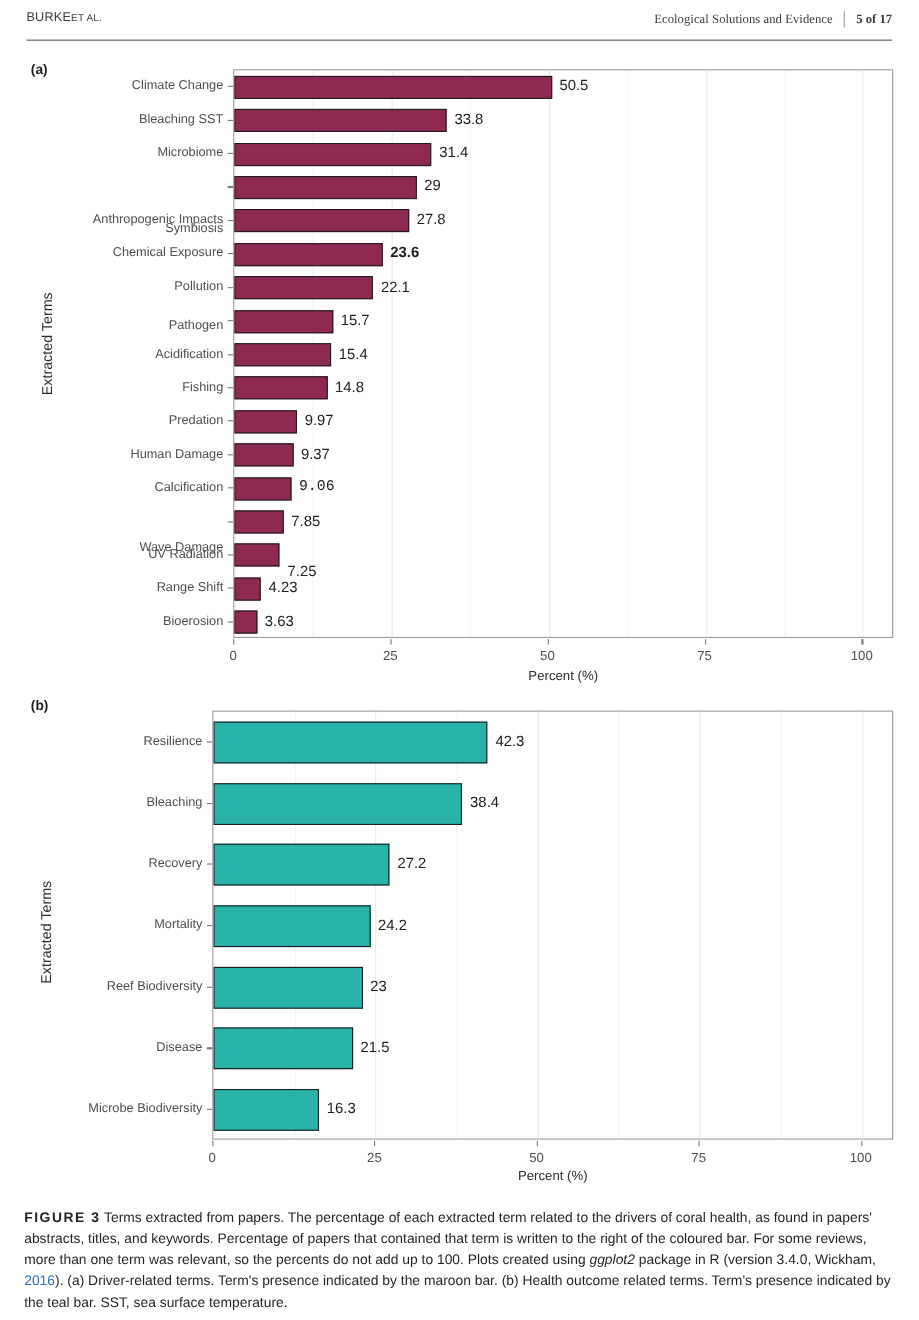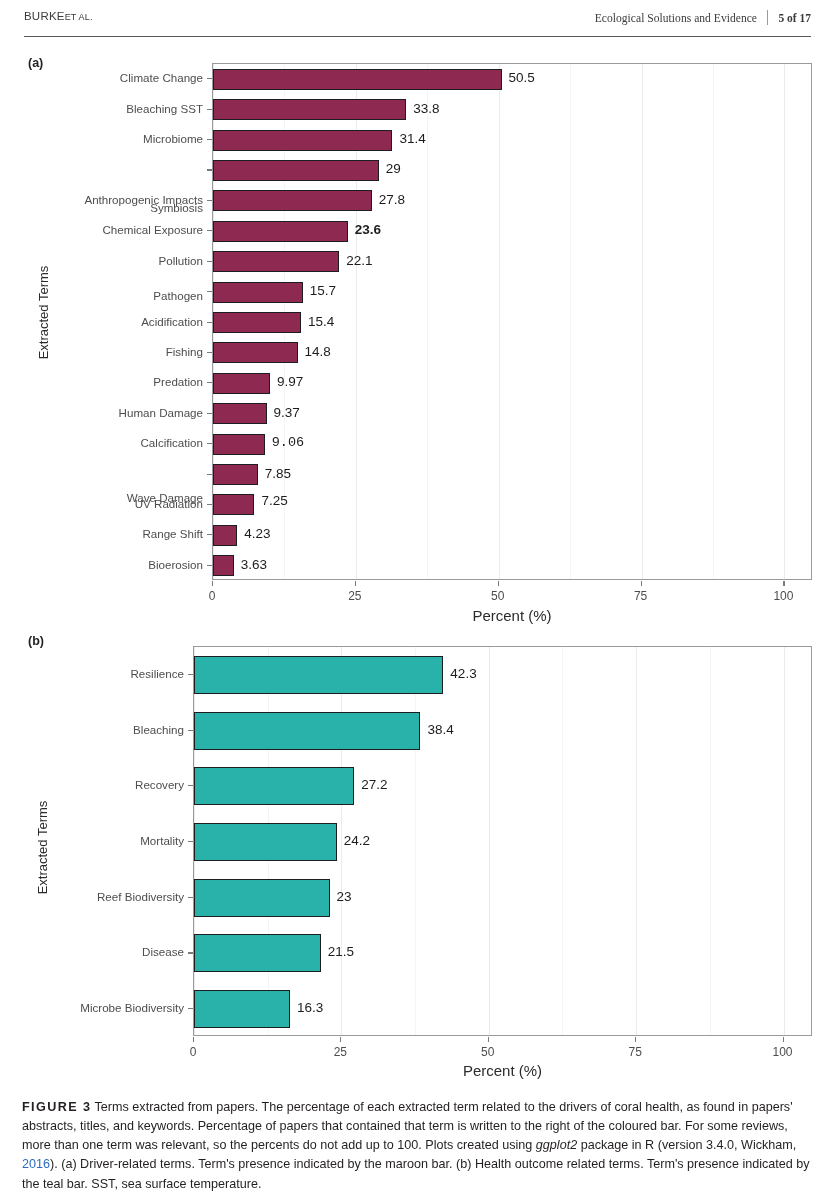--- a/index.html
+++ b/index.html
@@ -67,21 +67,21 @@
     position: absolute;
     font-size: 13px;
     color: #2b2b2b;
     transform: rotate(-90deg);
     transform-origin: center center;
     white-space: nowrap;
     text-align: center;
   }
   .axis-title-x {
     position: absolute;
-    font-size: 15px;
+    font-size: 12px;
     color: #2b2b2b;
     text-align: center;
     white-space: nowrap;
   }
 
   .plotbox {
     position: absolute;
     background: #ffffff;
     border: 1.1px solid #9a9a9c;
     box-sizing: border-box;
@@ -244,21 +244,21 @@
     <div class="ytick-label" style="right: 632px; top: 326.324px; left: 0px; width: 203px;">Predation</div>
     <div class="bar-value" style="left: 273.543px; top: 355.735px;">9.37</div>
     <div class="ytick-mark" style="left: 207px; top: 362.735px;"></div>
     <div class="ytick-label" style="right: 632px; top: 356.735px; left: 0px; width: 203px;">Human Damage</div>
     <div class="bar-value" style="left: 271.771px; top: 386.147px; font-family: Liberation Mono, monospace;">9.06</div>
     <div class="ytick-mark" style="left: 207px; top: 393.147px;"></div>
     <div class="ytick-label" style="right: 632px; top: 387.147px; left: 0px; width: 203px;">Calcification</div>
     <div class="bar-value" style="left: 264.857px; top: 416.559px;">7.85</div>
     <div class="ytick-mark" style="left: 207px; top: 423.559px;"></div>
     <div class="ytick-label" style="right: 632px; top: 442px; left: 0px; width: 203px;">Wave Damage</div>
-    <div class="bar-value" style="left: 261.429px; top: 444px; text-align: center;">7.25</div>
+    <div class="bar-value" style="left: 261.429px; top: 463px; text-align: center;">7.25</div>
     <div class="ytick-mark" style="left: 207px; top: 453.971px;"></div>
     <div class="ytick-label" style="right: 632px; top: 447.971px; left: 0px; width: 203px;">UV Radiation</div>
     <div class="bar-value" style="left: 244.171px; top: 477.382px;">4.23</div>
     <div class="ytick-mark" style="left: 207px; top: 484.382px;"></div>
     <div class="ytick-label" style="right: 632px; top: 478.382px; left: 0px; width: 203px;">Range Shift</div>
     <div class="bar-value" style="left: 240.743px; top: 507.794px;">3.63</div>
     <div class="ytick-mark" style="left: 207px; top: 514.794px;"></div>
     <div class="ytick-label" style="right: 632px; top: 508.794px; left: 0px; width: 203px;">Bioerosion</div>
     <div class="xtick-mark" style="left: 212px; top: 531px;"></div>
     <div class="xtick-label" style="left: 182px; top: 540px; width: 60px;">0</div>

